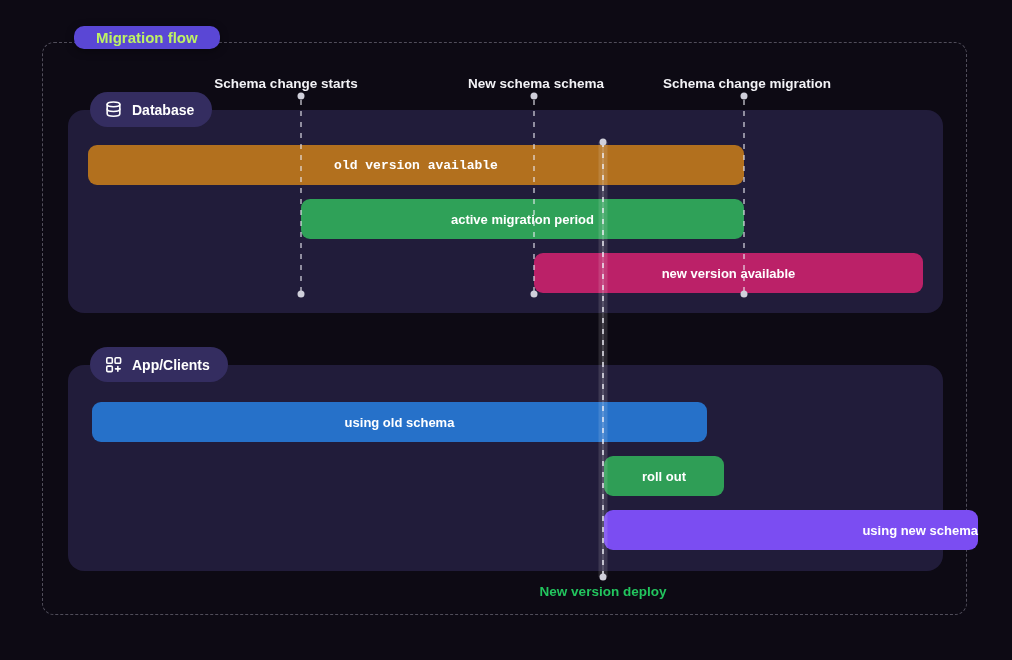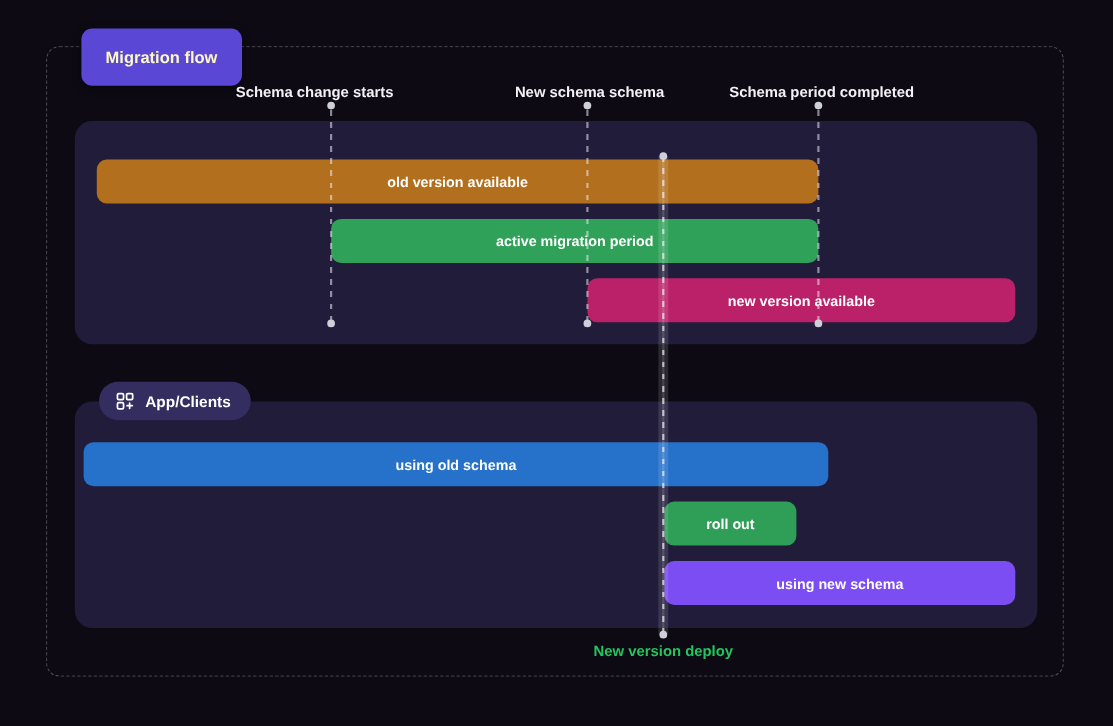--- a/index.html
+++ b/index.html
@@ -10,24 +10,24 @@
     color:#f5f5f7;
   }
   
   .frame{
     position:absolute;left:42px;top:42px;width:923px;height:571px;
     border:1.5px dashed rgba(190,188,205,.38);
     border-radius:12px;
   }
   
   .title-badge{
-    position:absolute;left:74px;top:26px;height:52px;
+    position:absolute;left:74px;top:26px;height:23px;
     display:flex;align-items:center;padding:0 22px;
     background:#5a47d5;border-radius:10px;
-    font-size:15px;font-weight:700;color:#fef9c3;
+    font-size:15px;font-weight:700;color:#bef264;
     box-shadow:0 2px 8px rgba(0,0,0,.4);
   }
   
   .milestone-label{
     position:absolute;top:76px;transform:translateX(-50%);
     font-size:13.5px;font-weight:700;color:#f2f2f6;white-space:nowrap;
   }
   .dot{
     position:absolute;width:7px;height:7px;border-radius:50%;
     background:#cfcfda;transform:translate(-50%,-50%);z-index:6;
@@ -53,26 +53,26 @@
   }
   .pill-db{top:92px;}
   .pill-app{top:347px;}
   .pill svg{display:block;}
   
   .bar{
     position:absolute;height:40px;border-radius:9px;z-index:3;
     display:flex;align-items:center;justify-content:center;
     font-size:13px;font-weight:700;color:#fff;white-space:nowrap;
   }
-  .bar-old-version   {left:88px; top:145px;width:656px;background:#b2701e;}
+  .bar-old-version   {left:88px; top:145px;width:656px;background:#b2701e;font-family:Liberation Mono, monospace;}
   .bar-active-migr   {left:301px;top:199px;width:443px;background:#2fa158;}
   .bar-new-version   {left:534px;top:253px;width:389px;background:#bb2168;}
-  .bar-using-old     {left:76px; top:402px;width:677px;background:#2671c9;}
+  .bar-using-old     {left:92px; top:402px;width:615px;background:#2671c9;}
   .bar-roll-out      {left:604px;top:456px;width:120px;background:#2f9e56;}
-  .bar-using-new     {left:604px;top:510px;width:319px;background:#7b4df2;}
+  .bar-using-new     {left:604px;top:510px;width:374px;background:#7b4df2;justify-content:flex-end;}
   
   .deploy-band{
     position:absolute;left:603px;top:142px;height:435px;width:9px;
     transform:translateX(-50%);background:rgba(255,255,255,.12);z-index:5;
   }
   .deploy-core{
     position:absolute;left:603px;top:142px;height:435px;width:2px;
     transform:translateX(-50%);z-index:5;
     background:repeating-linear-gradient(to bottom,rgba(240,240,248,.75) 0 5px,rgba(240,240,248,.15) 5px 11px);
   }
@@ -87,29 +87,39 @@
 <div class="stage">
 
   <div class="frame"></div>
 
   <div class="title-badge">
     <span>Migration flow</span>
   </div>
 
   <div class="milestone-label" style="left:286px;">Schema change starts</div>
   <div class="milestone-label" style="left:536px;">New schema schema</div>
-  <div class="milestone-label" style="left:747px;">Schema period completed</div>
+  <div class="milestone-label" style="left:747px;">Schema change migration</div>
 
   <div class="dot" style="left:301px;top:96px;"></div>
   <div class="dot" style="left:534px;top:96px;"></div>
   <div class="dot" style="left:744px;top:96px;"></div>
 
   <div class="panel panel-db"></div>
   <div class="panel panel-app"></div>
 
+  <div class="pill pill-db">
+    <span>
+      <svg width="19" height="19" viewBox="0 0 24 24" fill="none" stroke="#ffffff" stroke-width="2" stroke-linecap="round">
+        <ellipse cx="12" cy="5.5" rx="8" ry="3"></ellipse>
+        <path d="M4 5.5v6c0 1.66 3.58 3 8 3s8-1.34 8-3v-6"></path>
+        <path d="M4 11.5v6c0 1.66 3.58 3 8 3s8-1.34 8-3v-6"></path>
+      </svg>
+    </span>
+    <span>Database</span>
+  </div>
 
   <div class="pill pill-app">
     <span>
       <svg width="19" height="19" viewBox="0 0 24 24" fill="none" stroke="#ffffff" stroke-width="2" stroke-linecap="round" stroke-linejoin="round">
         <rect x="3.5" y="3.5" width="7" height="7" rx="1.5"></rect>
         <rect x="14" y="3.5" width="7" height="7" rx="1.5"></rect>
         <rect x="3.5" y="14" width="7" height="7" rx="1.5"></rect>
         <path d="M17.5 14.5v6M14.5 17.5h6"></path>
       </svg>
     </span>

